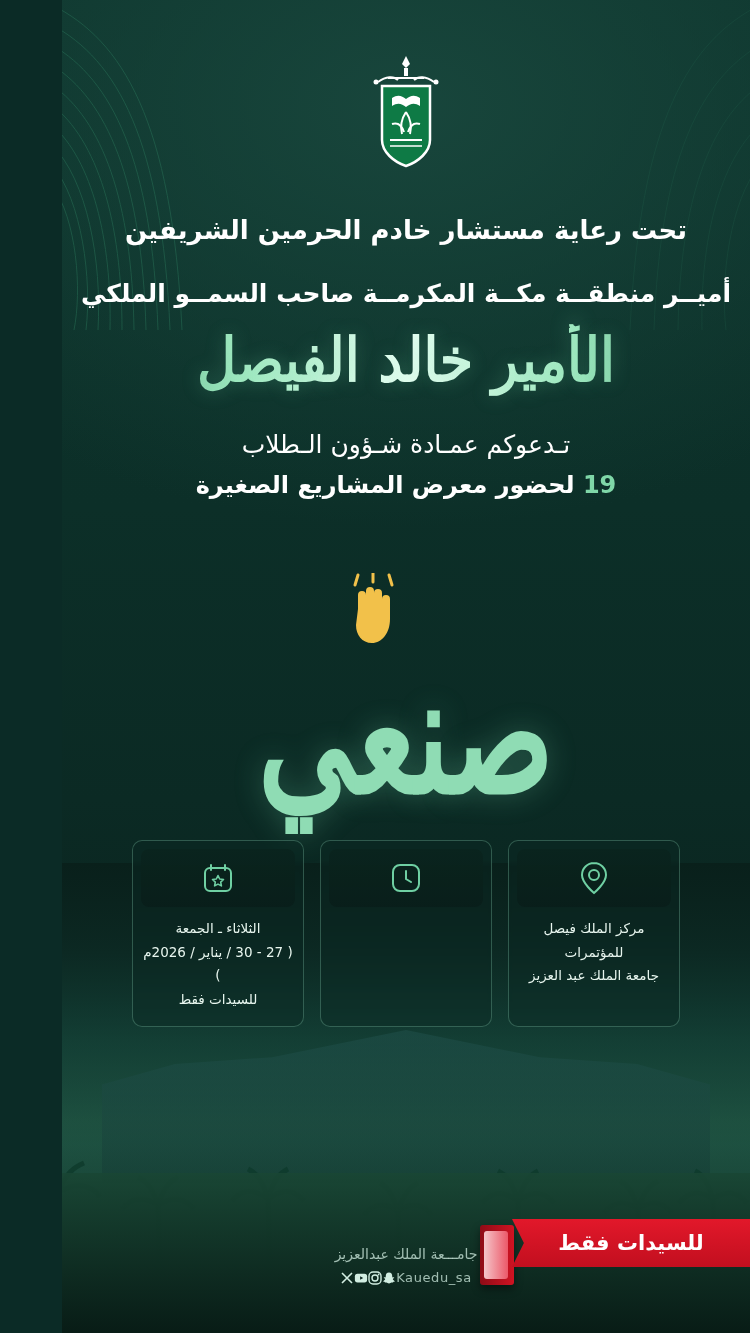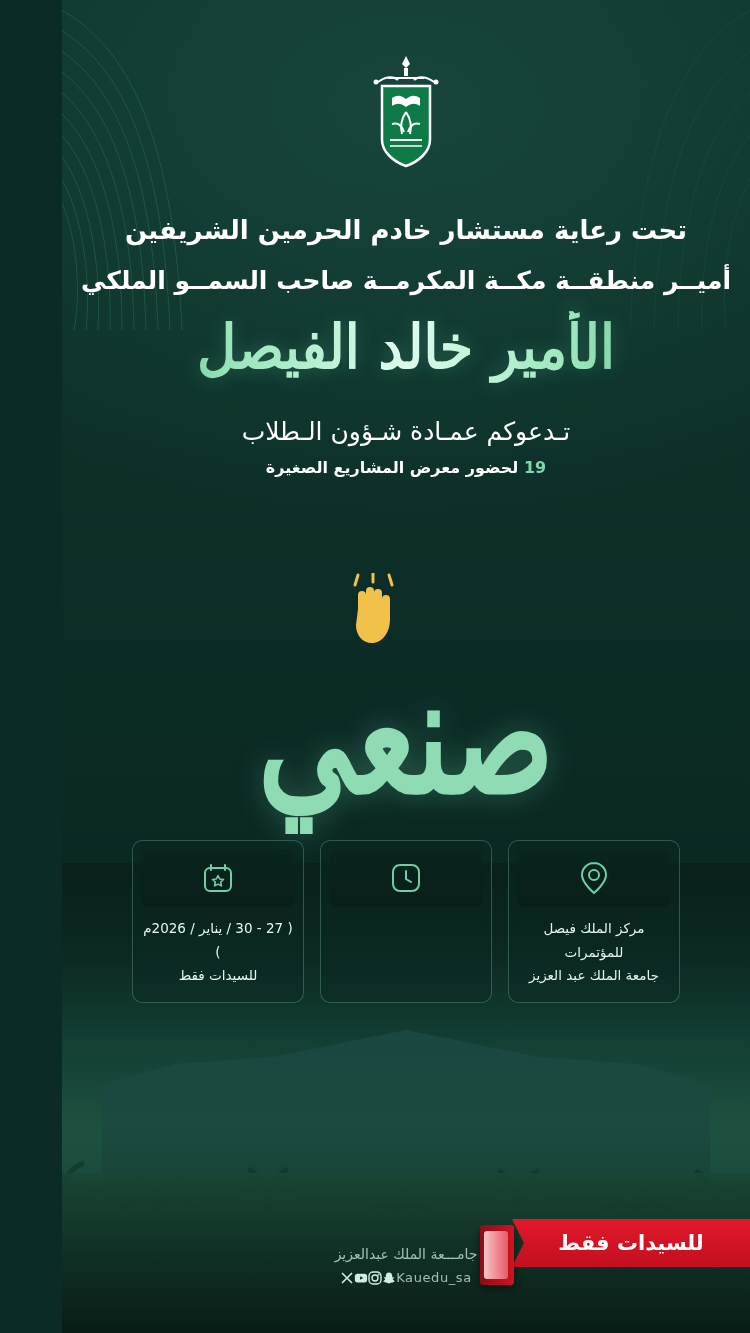--- a/index.html
+++ b/index.html
@@ -39,42 +39,42 @@
   
   .head-block {
     position: absolute; top: 212px; left: 0; right: 0;
     text-align: center; color: #ffffff;
   }
   .line1 {
     font-size: 26px; font-weight: bold; letter-spacing: .3px;
     line-height: 1.4;
   }
   .line2 {
-    font-size: 25px; font-weight: bold; margin-top: 18px;
+    font-size: 25px; font-weight: bold; margin-top: 31px;
     letter-spacing: 1.6px;
   }
   .prince-name {
     margin-top: 20px;
     font-size: 54px;
     font-family: "DejaVu Serif", "Liberation Serif", serif;
     font-weight: bold;
     color: #7fd7a8;
     background: linear-gradient(90deg,#3f8f6b 0%, #9fe8bf 25%, #e9fff4 50%, #9fe8bf 75%, #3f8f6b 100%);
     -webkit-background-clip: text; background-clip: text;
     -webkit-text-fill-color: transparent; color: transparent;
     letter-spacing: -2px;
     transform: scaleY(1.12);
     text-shadow: 0 0 18px rgba(120,225,175,.25);
   }
   .invite {
     margin-top: 38px;
     font-size: 25px; font-weight: normal; letter-spacing: 2px;
   }
   .invite2 {
-    margin-top: 12px; font-size: 16px; font-weight: bold;
+    margin-top: 12px; font-size: 24px; font-weight: bold;
   }
   .num19 { color: #7fd7a8; }
 
   
   .brand {
     position: absolute; top: 565px; left: 0; right: 0;
     height: 240px;
     display: flex; align-items: flex-end; justify-content: center;
   }
   .brand-word {
@@ -304,20 +304,21 @@
 
     <div class="card">
       <div class="card-icon">
         <svg width="32" height="32" viewBox="0 0 32 32" fill="none">
           <rect x="3" y="6" width="26" height="23" rx="5" stroke="#6fd0a3" stroke-width="2"></rect>
           <path d="M9 3 L9 8 M23 3 L23 8" stroke="#6fd0a3" stroke-width="2" stroke-linecap="round"></path>
           <path d="M16 13.5 L17.7 17 L21.5 17.5 L18.7 20.1 L19.4 23.9 L16 22.1 L12.6 23.9 L13.3 20.1 L10.5 17.5 L14.3 17 Z" stroke="#6fd0a3" stroke-width="1.6" fill="none" stroke-linejoin="round"></path>
         </svg>
       </div>
       <div class="card-body">
+        <p class="accent">الثلاثاء ـ الجمعة</p>
         <p class="accent">( 27 - 30 / يناير / 2026م )</p>
         <p class="accent">للسيدات فقط</p>
       </div>
     </div>
 
   </div>
 
   <div class="ribbon">
     <div class="ribbon-fold"></div>
     <div class="ribbon-fold2"></div>

